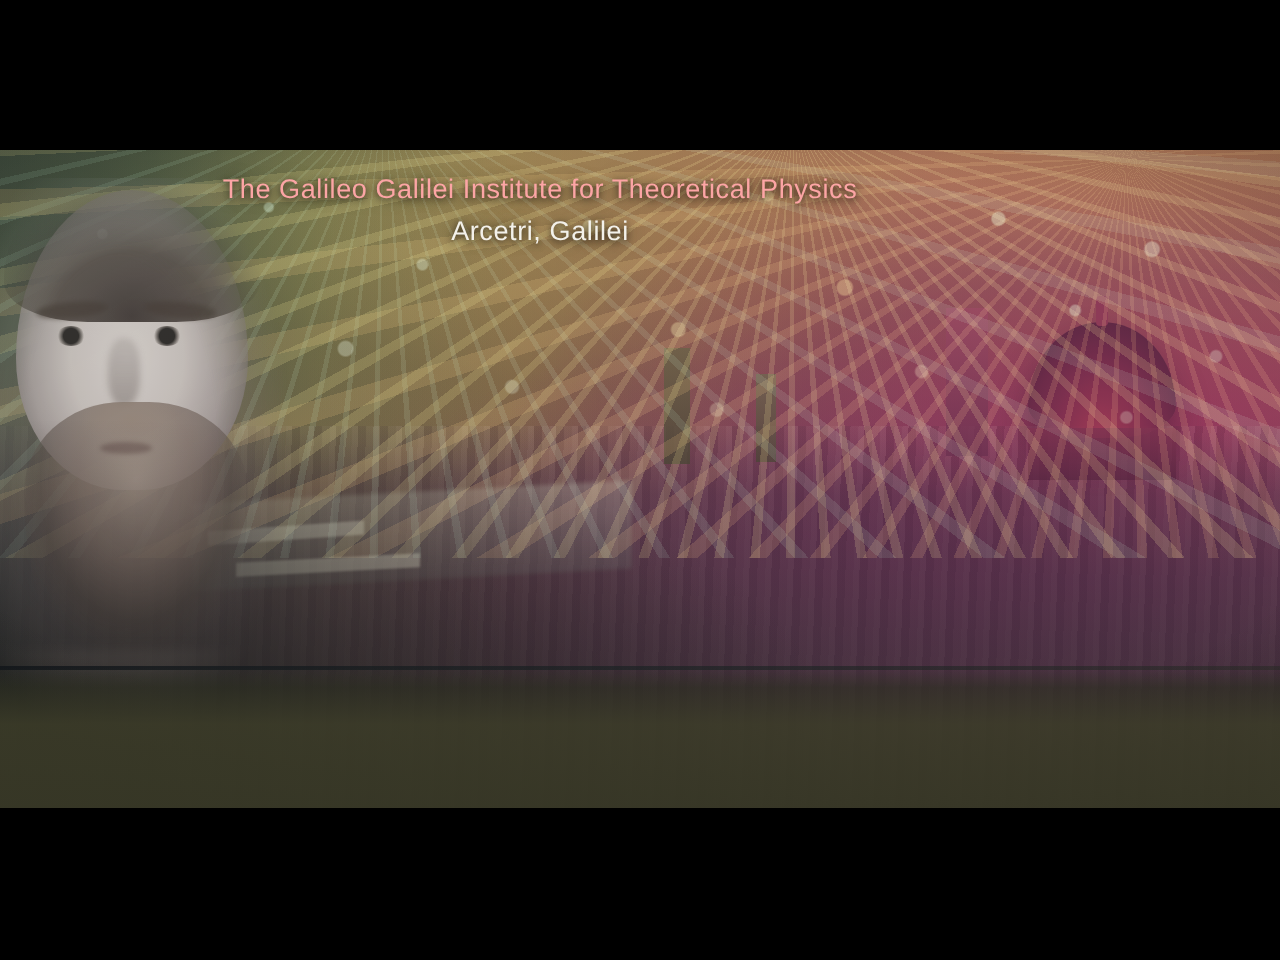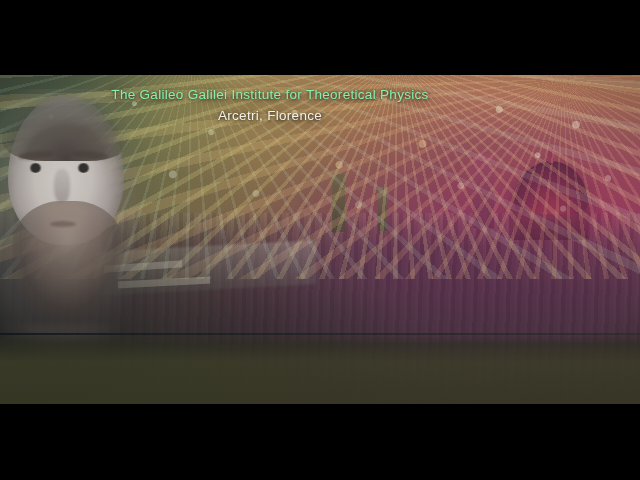--- a/index.html
+++ b/index.html
@@ -187,21 +187,21 @@
     position:absolute;left:0;right:0;bottom:69px;height:2px;
     background:linear-gradient(to right, rgba(18,22,26,.85), rgba(28,34,36,.7), rgba(36,40,34,.5));
   }
 
   
   .header{
     position:absolute;left:0;right:0;top:12px;z-index:40;text-align:center;
     padding-right:100px;
   }
   .h-line1{
-    font-size:13.5px;letter-spacing:.30px;color:#86efac;font-weight:400;
+    font-size:13.5px;letter-spacing:.30px;color:#fca5a5;font-weight:400;
     text-shadow:0 1px 3px rgba(20,18,14,.75), 0 0 8px rgba(30,28,20,.5);
     white-space:nowrap;
   }
   .h-line2{
     margin-top:6px;font-size:13.5px;letter-spacing:.3px;color:#f3f1ea;font-weight:400;
     text-shadow:0 1px 3px rgba(20,18,14,.75), 0 0 8px rgba(30,28,20,.5);
   }
 
   .titlewrap{
     position:absolute;right:18px;bottom:8px;z-index:45;text-align:right;
@@ -259,21 +259,21 @@
       <div class="p-mouth"></div>
       <div class="p-collar"></div>
       <div class="p-tint"></div>
     </div>
 
     <div class="layer vignette-left"></div>
     <div class="layer vignette-all"></div>
 
     <div class="header">
       <div class="h-line1">The Galileo Galilei Institute for Theoretical Physics</div>
-      <div class="h-line2">Arcetri, Florence</div>
+      <div class="h-line2">Arcetri, Galilei</div>
     </div>
 
     <div class="band-edge"></div>
     <div class="band"></div>
 
 
   </div>
 
   <div class="bar top"></div>
   <div class="bar bottom"></div>

